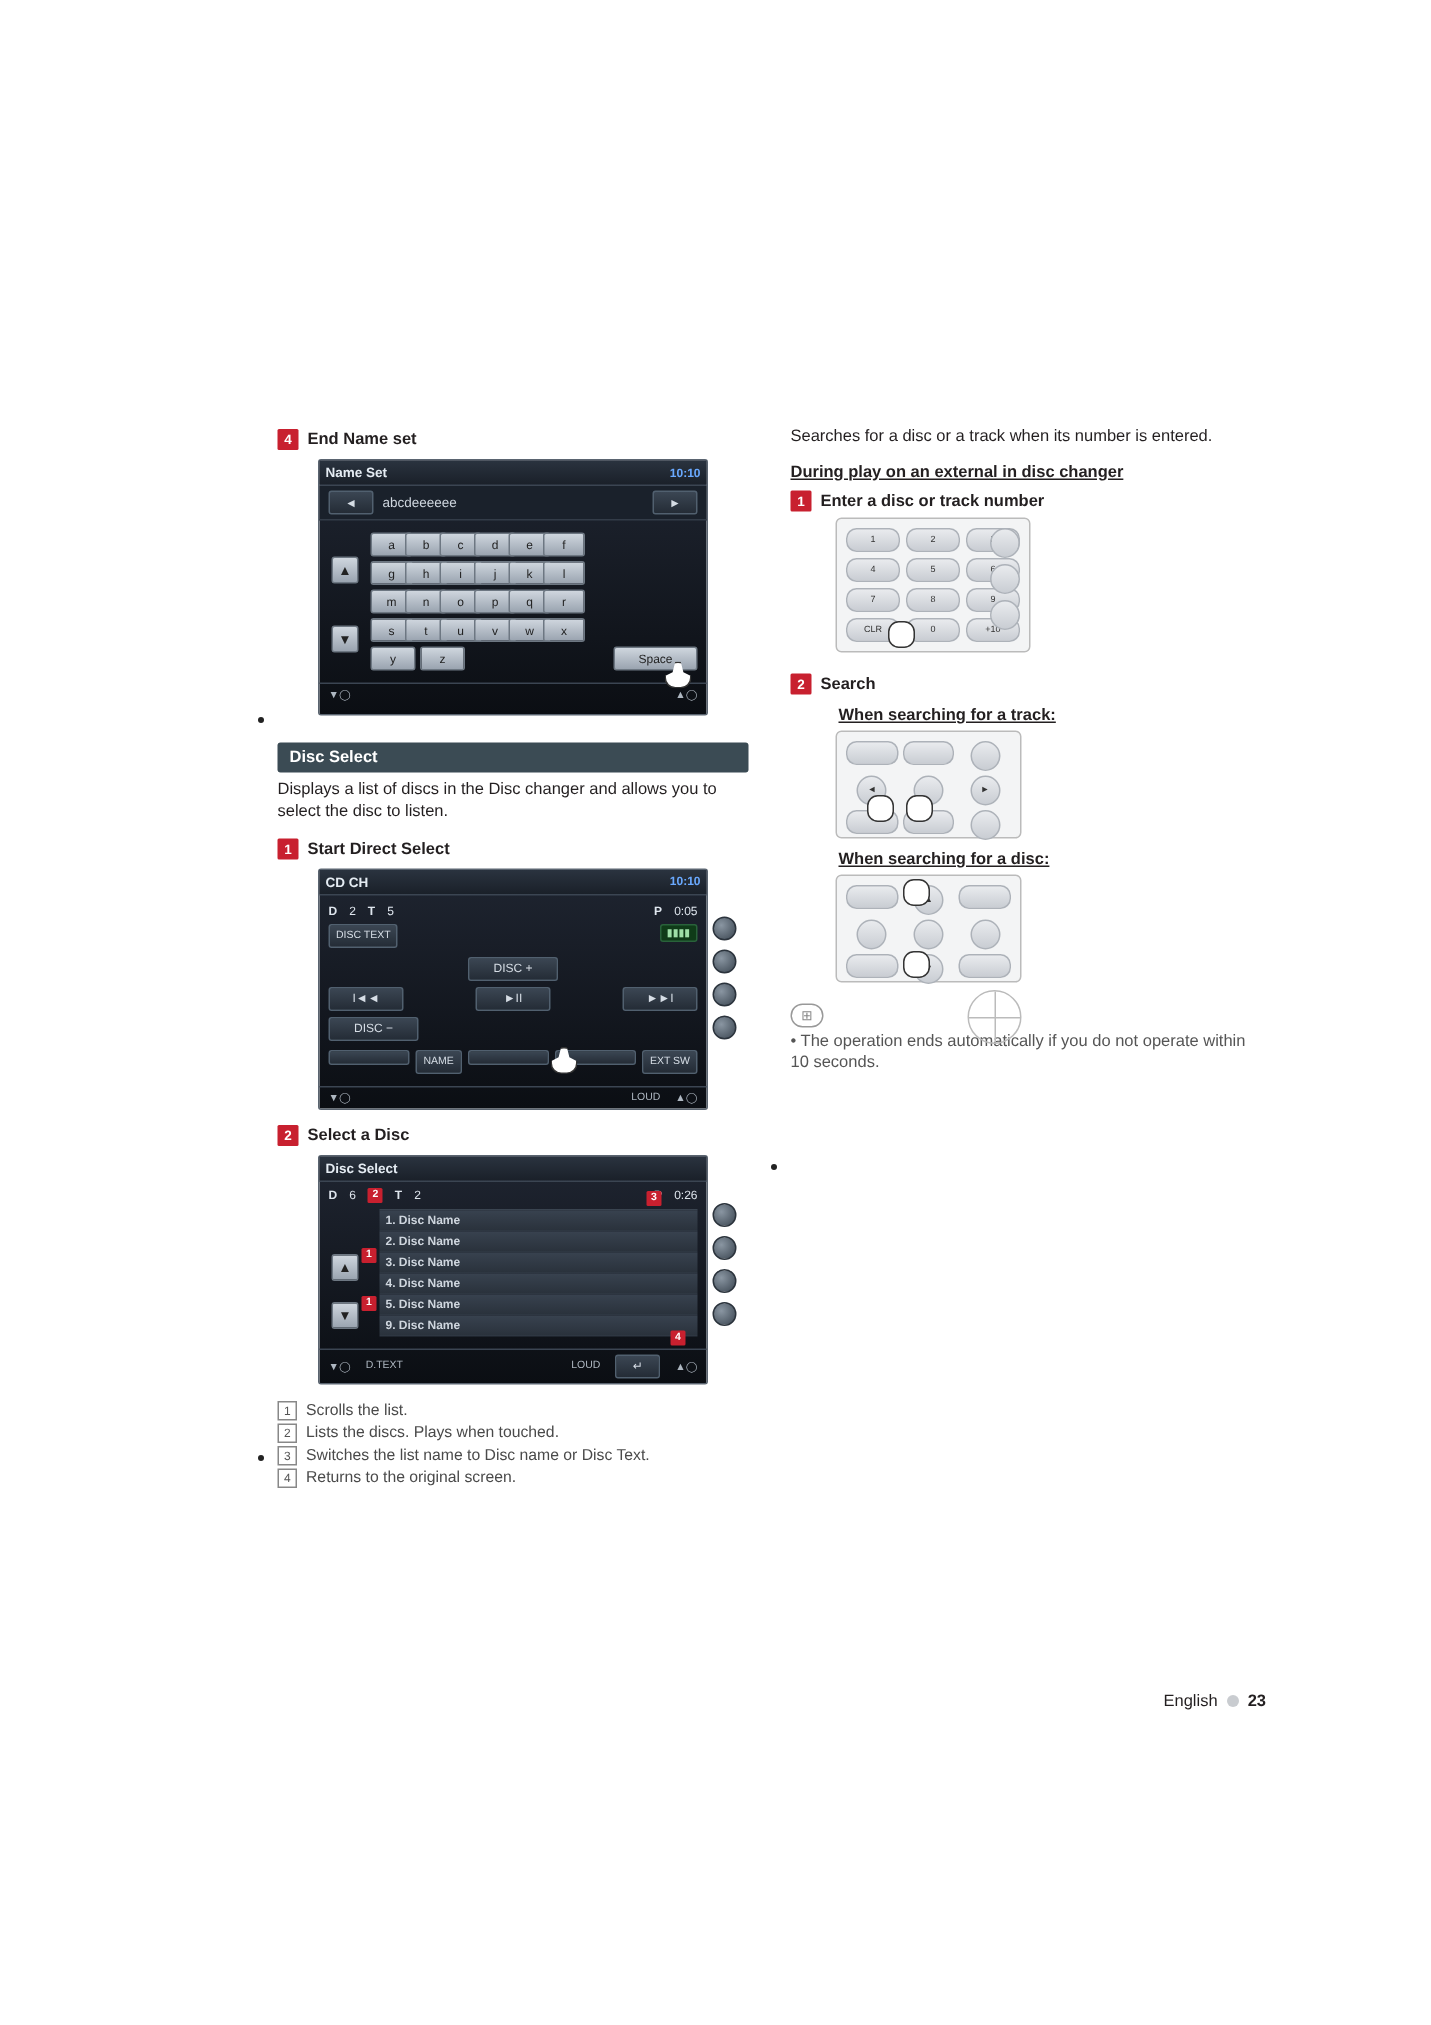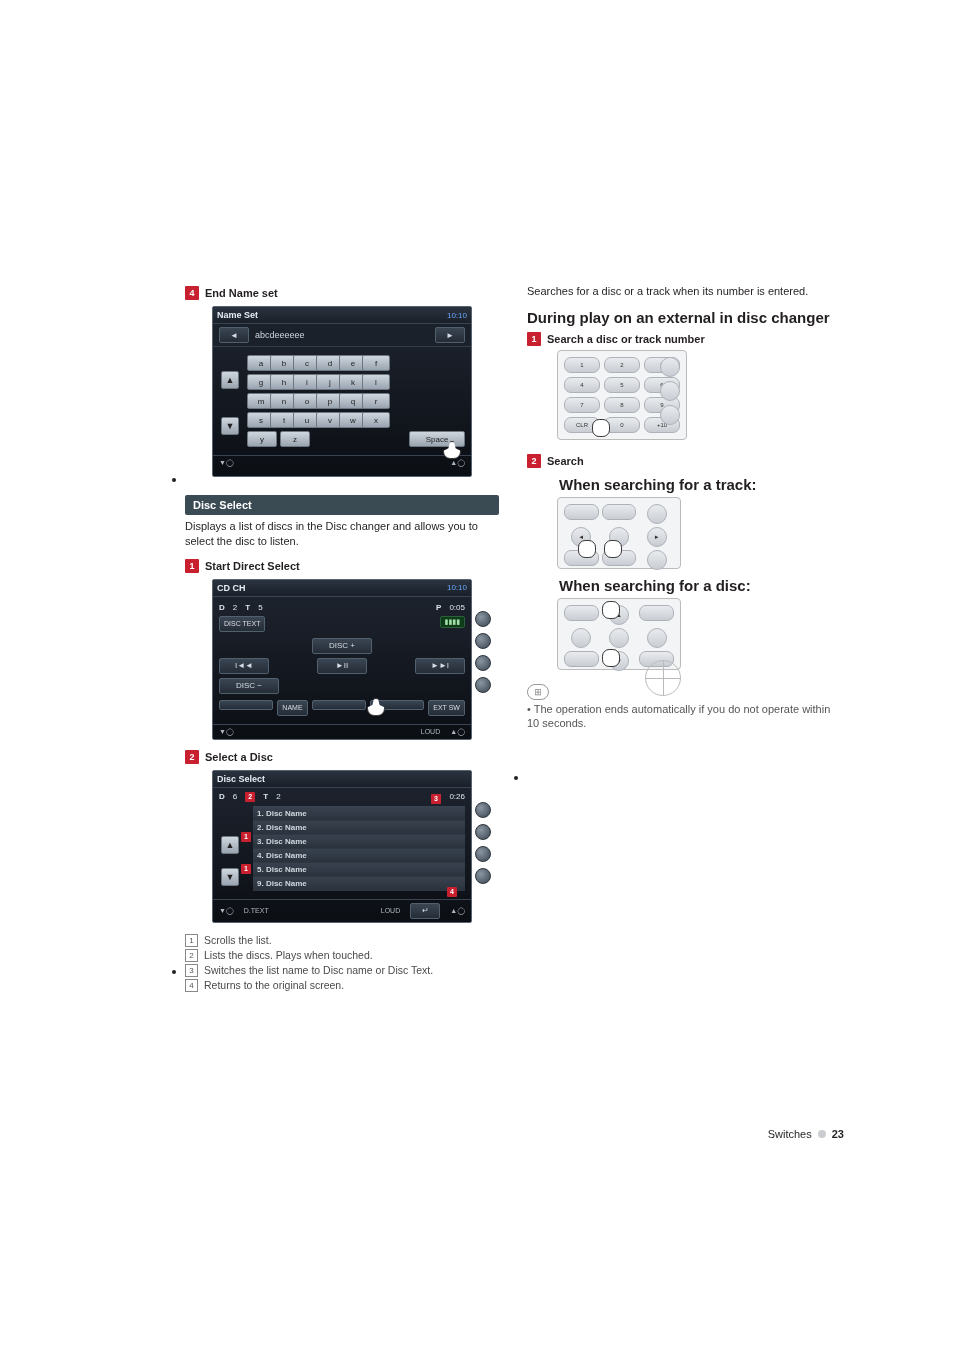--- a/index.html
+++ b/index.html
@@ -71,23 +71,24 @@
     font-weight: bold;
     color: #231f20;
   }
   .body-text {
     font-size: 11px;
     line-height: 1.35;
     color: #231f20;
     margin: 4px 0 10px 0;
   }
   .sub-bold {
-    font-size: 15px;
+    font-size: 11px;
     font-weight: bold;
     margin: 8px 0 4px 0;
+    text-decoration: underline;
   }
   .indent {
     margin-left: 32px;
   }
   .note-icon {
     width: 20px;
     height: 14px;
     border: 1px solid #999;
     border-radius: 8px;
     display: inline-flex;
@@ -142,21 +143,21 @@
   .mock-title {
     background: linear-gradient(#2a333f, #1a2029);
     padding: 3px 4px;
     font-weight: bold;
     color: #e5ecf3;
     border-bottom: 1px solid #3b4552;
     display: flex;
     justify-content: space-between;
     align-items: center;
   }
-  .mock-title .clock { color: #6aa9ff; font-size: 8px; font-weight: normal; }
+  .mock-title .clock { color: #6aa9ff; font-size: 8px; font-weight: bold; }
   .mock-body { padding: 4px 6px 8px 6px; position: relative; }
   .mock .navrow {
     display: flex;
     align-items: center;
     gap: 6px;
     background: #1a212b;
     padding: 3px 6px;
     border-bottom: 1px solid #333c48;
   }
   .soft-btn {
@@ -570,21 +571,21 @@
       <span class="dot-col" style="top:690px;left:-13px;"></span>
     </div>
 
     <div class="col" style="position:relative;">
       <p class="body-text">Searches for a disc or a track when its number is entered.</p>
 
       <p class="sub-bold">During play on an external in disc changer</p>
 
       <div class="step-line">
         <span class="step-num">1</span>
-        <span class="step-title">Search a disc or track number</span>
+        <span class="step-title">Enter a disc or track number</span>
       </div>
 
       <div class="remote">
         <div class="remote-grid" id="remote1">
           <span class="rk">1</span>
           <span class="rk">2</span>
           <span class="rk">3</span>
           <span class="rk">4</span>
           <span class="rk">5</span>
           <span class="rk">6</span>
@@ -645,16 +646,16 @@
       <div class="note-icon">⊞</div>
       <p class="note-text">• <span>The operation ends automatically if you do not operate within 10 seconds.</span></p>
       <span class="dot-col" style="top:496px;left:-13px;"></span>
     </div>
   </div>
 
   <div class="cross mid"></div>
 </div>
 
 <div class="footer">
-  <span>Switches</span>
+  <span>English</span>
   <span class="dot"></span>
   <b>23</b>
 </div>
 
 </body></html>

